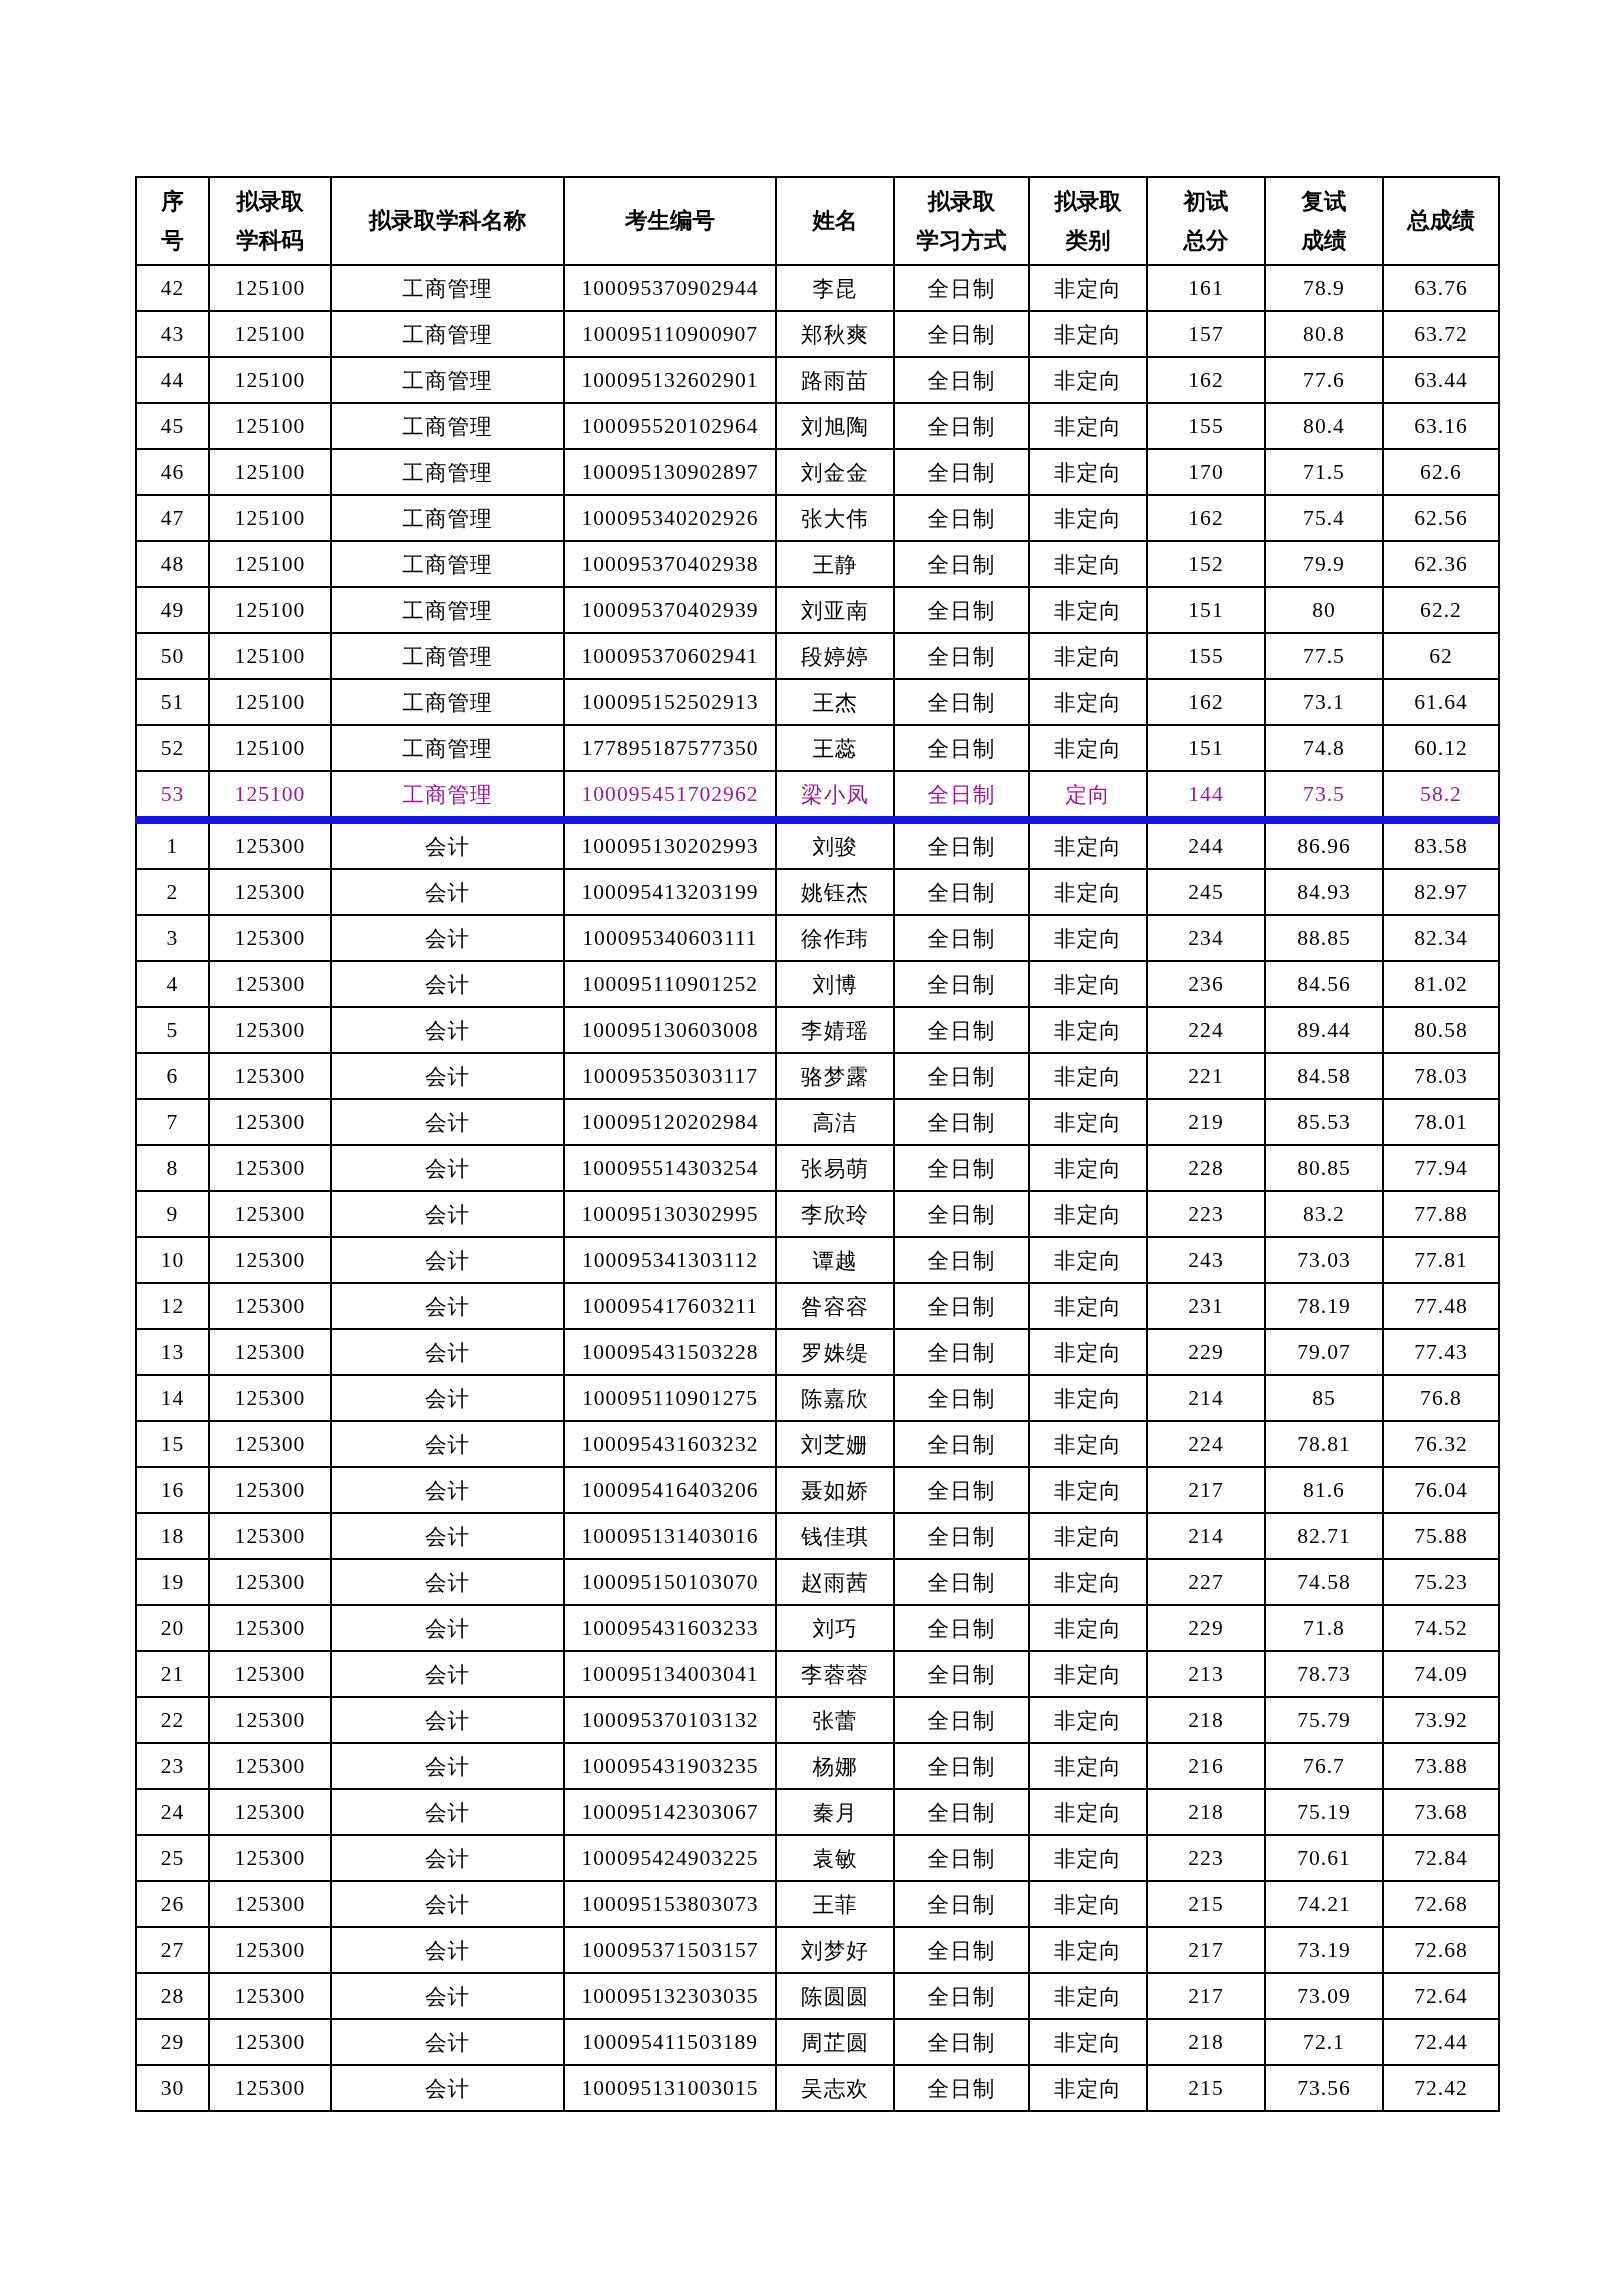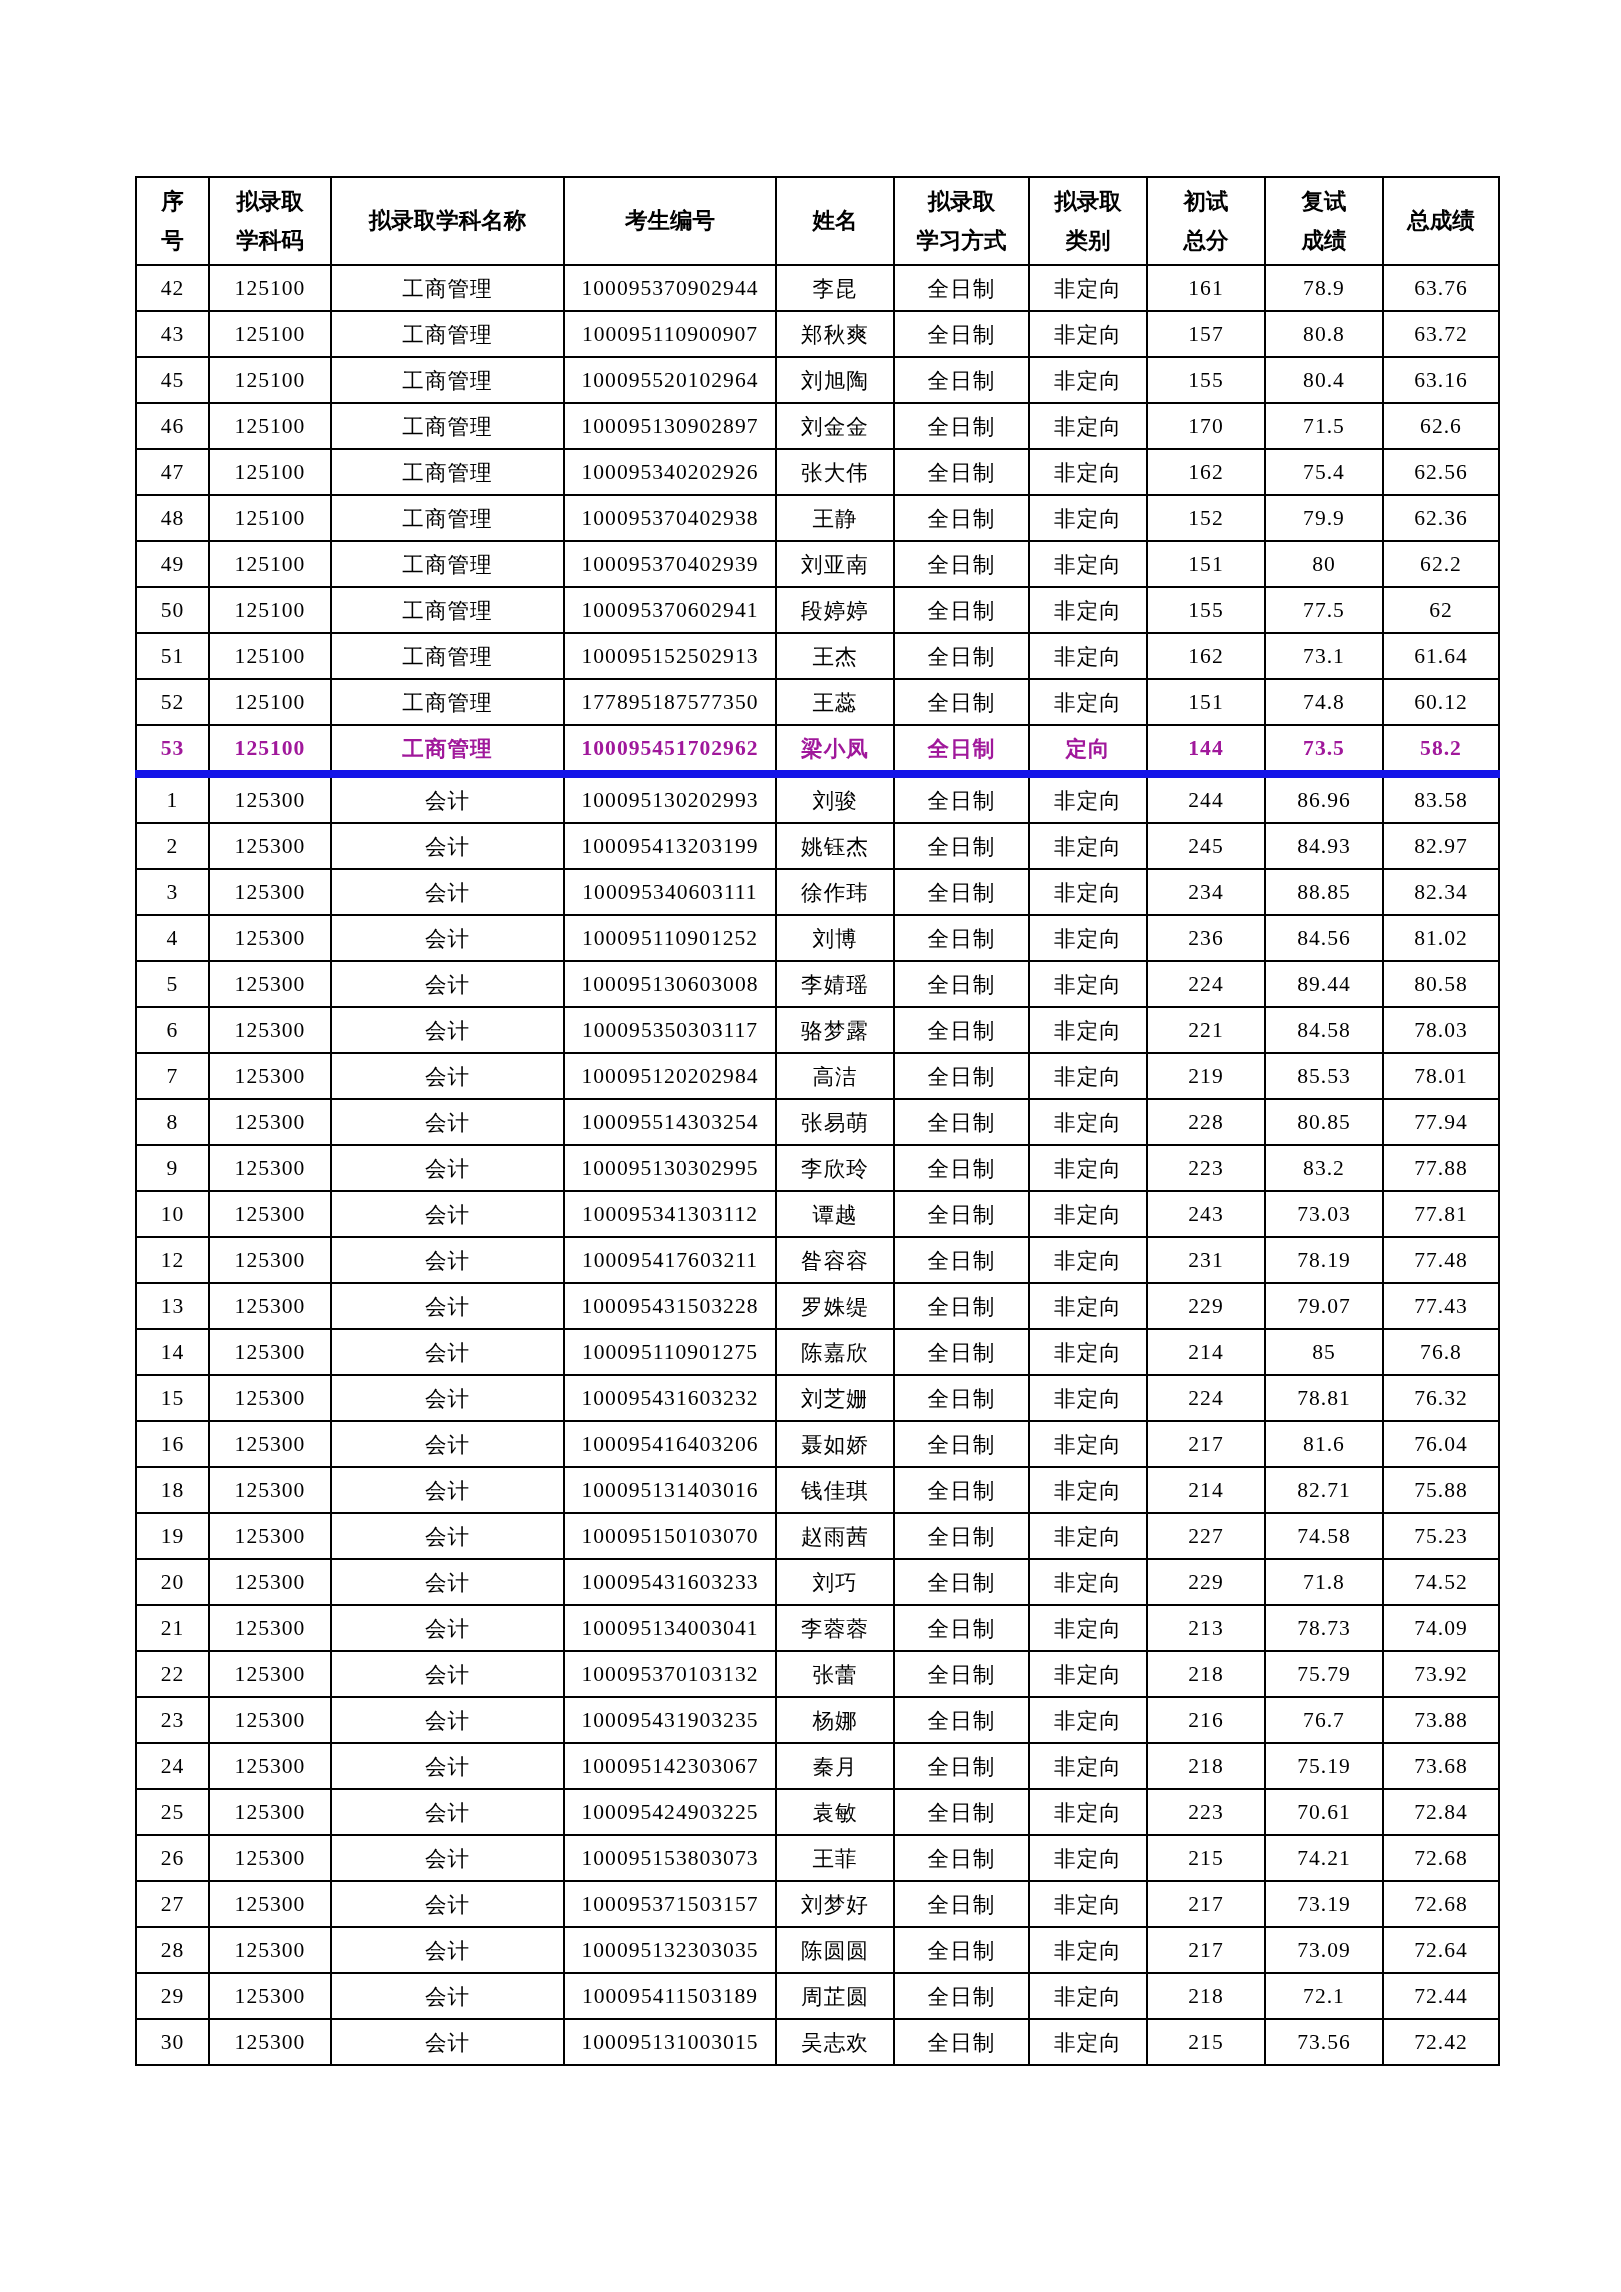--- a/index.html
+++ b/index.html
@@ -45,21 +45,21 @@
     line-height: 1.75;
     border-bottom: 2.9px solid #000000;
   }
   table.admission tbody td {
     height: 44px;
     font-size: 21.6px;
     letter-spacing: 1px;
   }
   tr.highlight td {
     color: var(--highlight-color, #A0189B);
-    font-weight: bold;
+    font-weight: normal;
   }
   tr.separator-below td {
     border-bottom: 8.8px solid var(--separator-color, #1414E8);
   }
 </style>
 </head>
 <body>
 
 <div class="page">
   <table class="admission">
@@ -114,20 +114,32 @@
       <td>工商管理</td>
       <td>100095110900907</td>
       <td>郑秋爽</td>
       <td>全日制</td>
       <td>非定向</td>
       <td>157</td>
       <td>80.8</td>
       <td>63.72</td>
     </tr>
         <tr>
+      <td>44</td>
+      <td>125100</td>
+      <td>工商管理</td>
+      <td>100095132602901</td>
+      <td>路雨苗</td>
+      <td>全日制</td>
+      <td>非定向</td>
+      <td>162</td>
+      <td>77.6</td>
+      <td>63.44</td>
+    </tr>
+        <tr>
       <td>45</td>
       <td>125100</td>
       <td>工商管理</td>
       <td>100095520102964</td>
       <td>刘旭陶</td>
       <td>全日制</td>
       <td>非定向</td>
       <td>155</td>
       <td>80.4</td>
       <td>63.16</td>

